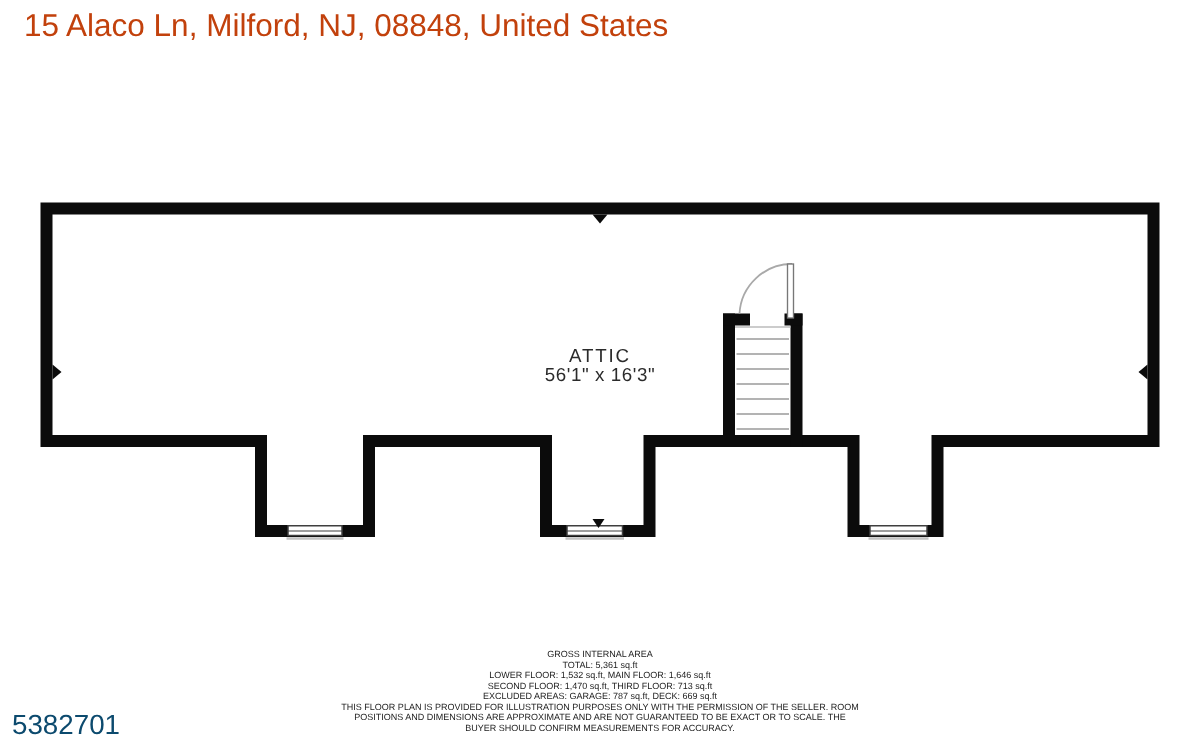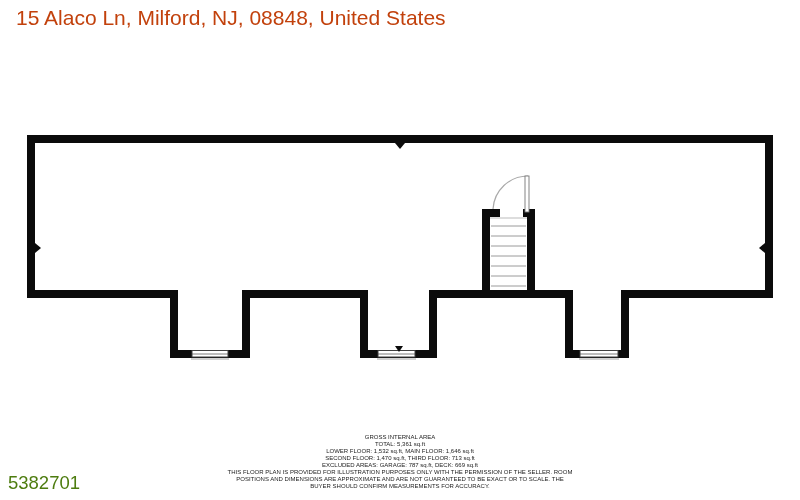--- a/index.html
+++ b/index.html
@@ -16,21 +16,21 @@
     position:absolute;left:300px;top:231px;width:200px;text-align:center;
     color:#2b2b2b;
   }
   .room-name{font-size:12.5px;letter-spacing:1.2px;line-height:13px;}
   .room-dims{font-size:12.5px;letter-spacing:0.4px;line-height:13px;}
   .footer{
     position:absolute;left:0;top:434px;width:800px;text-align:center;
     font-size:6px;line-height:7px;color:#1c1c1c;
   }
   .photo-id{
-    position:absolute;left:8px;top:472px;font-size:18.5px;color:#4d7c0f;
+    position:absolute;left:8px;top:472px;font-size:18.5px;color:#0c4a6e;
   }
 </style>
 </head>
 <body>
 
 <div class="canvas">
 
   <div class="title">15 Alaco Ln, Milford, NJ, 08848, United States</div>
 
   <svg class="plan-svg" width="800" height="500" viewBox="0 0 800 500">
@@ -76,20 +76,24 @@
       <rect x="580" y="350.5" width="38" height="6.5" fill="#ffffff" stroke="#3f3f3f" stroke-width="1"></rect>
       <line x1="580" y1="354" x2="618" y2="354" stroke="#3f3f3f" stroke-width="0.7"></line>
     </g>
 
     <polygon points="395,143 405,143 400,149" fill="#0b0b0b"></polygon>
     <polygon points="35,243 35,253 41,248" fill="#0b0b0b"></polygon>
     <polygon points="765,243 765,253 759,248" fill="#0b0b0b"></polygon>
     <polygon points="395,346 403,346 399,352" fill="#0b0b0b"></polygon>
   </svg>
 
+  <div class="room-label">
+    <div class="room-name">ATTIC</div>
+    <div class="room-dims">56'1" x 16'3"</div>
+  </div>
 
   <div class="footer">
     <div>GROSS INTERNAL AREA</div>
     <div>TOTAL: 5,361 sq.ft</div>
     <div>LOWER FLOOR: 1,532 sq.ft, MAIN FLOOR: 1,646 sq.ft</div>
     <div>SECOND FLOOR: 1,470 sq.ft, THIRD FLOOR: 713 sq.ft</div>
     <div>EXCLUDED AREAS: GARAGE: 787 sq.ft, DECK: 669 sq.ft</div>
     <div>THIS FLOOR PLAN IS PROVIDED FOR ILLUSTRATION PURPOSES ONLY WITH THE PERMISSION OF THE SELLER. ROOM</div>
     <div>POSITIONS AND DIMENSIONS ARE APPROXIMATE AND ARE NOT GUARANTEED TO BE EXACT OR TO SCALE. THE</div>
     <div>BUYER SHOULD CONFIRM MEASUREMENTS FOR ACCURACY.</div>

